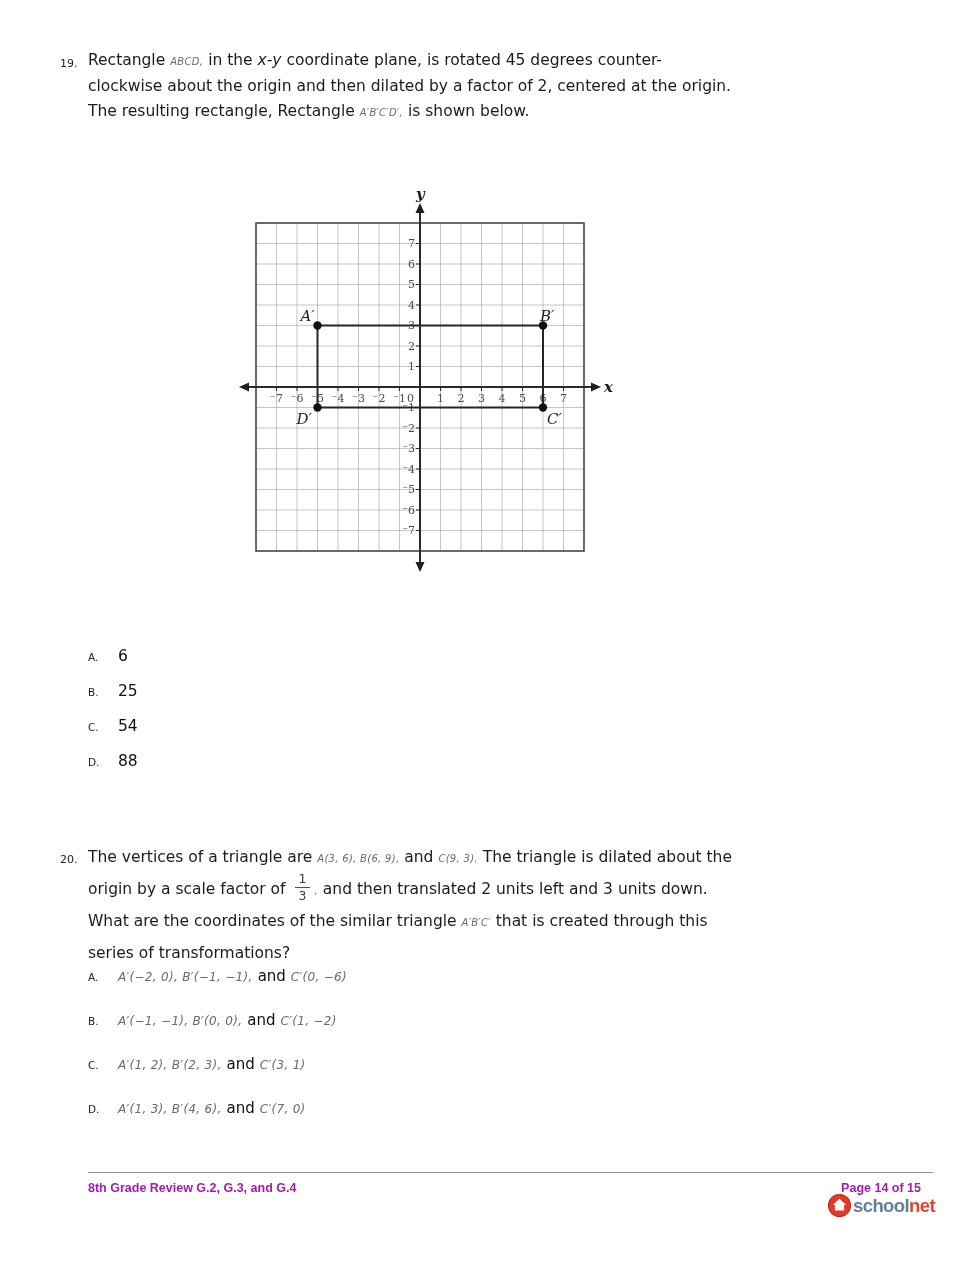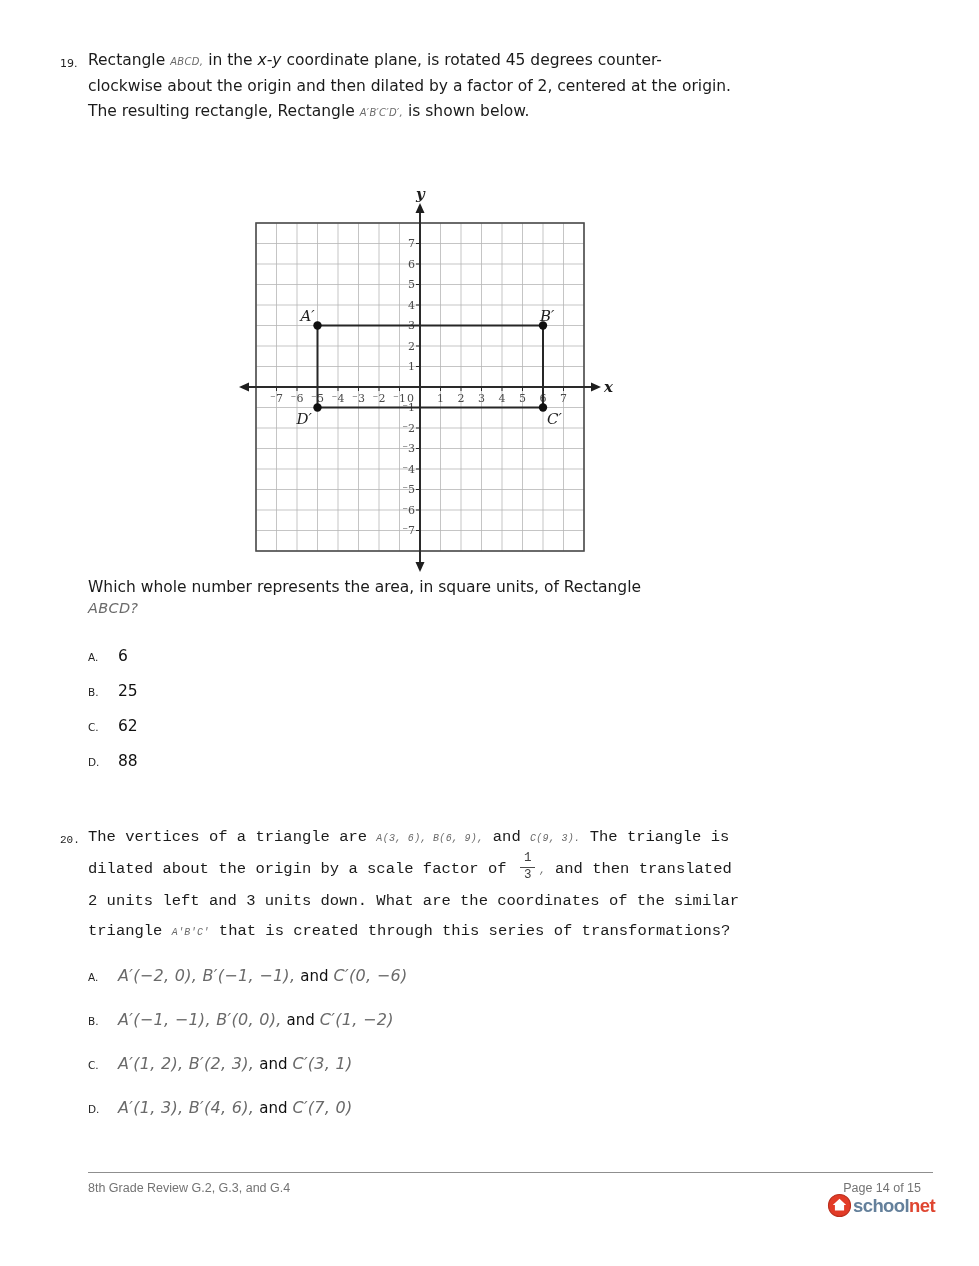--- a/index.html
+++ b/index.html
@@ -5,21 +5,21 @@
   html,body{margin:0;padding:0;background:#fff;}
   #page{position:relative;width:979px;height:1266px;background:#fff;overflow:hidden;
         font-family:"DejaVu Sans",sans-serif;color:#1b1b1b;}
 
   .qstem{position:absolute;padding-left:28px;font-size:15.5px;line-height:25px;color:#1b1b1b;}
   .qnum{position:absolute;left:0;top:3px;font-size:11px;color:#222;}
   .math{color:#6a6a6a;font-style:italic;font-size:10px;letter-spacing:0.3px;}
   .ital{font-style:italic;}
 
   #q19-stem{left:60px;top:48px;width:648px;}
-  #q20-stem{left:60px;top:822px;width:656px;line-height:30px;font-family:Liberation Mono, monospace;}
+  #q20-stem{left:60px;top:842px;width:656px;line-height:30px;}
 
   #graph-wrap{position:absolute;left:233px;top:183px;width:385px;height:396px;}
   .grid{stroke:#b6b6b6;stroke-width:0.8;}
   .gbox{fill:none;stroke:#4d4d4d;stroke-width:1.6;}
   .axis{stroke:#2a2a2a;stroke-width:2;}
   .tick{stroke:#2a2a2a;stroke-width:1;}
   .arrow{fill:#1e1e1e;}
   .ticklabel{font:11px "DejaVu Serif",serif;fill:#4a4a4a;}
   .axislabel{font:italic bold 15px "DejaVu Serif",serif;fill:#1e1e1e;}
   .ptlabel{font:italic 15px "DejaVu Serif",serif;fill:#1e1e1e;}
@@ -30,30 +30,30 @@
   #q19-question .math{font-size:14.5px;}
 
   .choices{position:absolute;left:88px;}
   #q19-choices{top:647px;}
   #q20-choices{top:966px;}
   .choice{display:flex;align-items:baseline;}
   .choice19{margin-bottom:17px;}
   .choice20{margin-bottom:25px;}
   .choice-letter{width:30px;flex-shrink:0;font-size:10.5px;color:#222;}
   .choice19 .choice-text{font-size:15.5px;color:#101010;}
-  .choice20 .math{font-size:16px;}
+  .choice20 .math{font-size:12px;}
   .conj{font-size:15px;color:#101010;margin:0 5px;font-style:normal;}
 
   .frac{display:inline-block;vertical-align:middle;text-align:center;margin:0 4px;
         font-size:12.5px;color:#3d3d3d;font-style:normal;line-height:1.1;position:relative;top:-2px;}
   .frac .fnum{display:block;padding:0 4px 1px 4px;border-bottom:1px solid #4a4a4a;}
   .frac .fden{display:block;padding-top:1px;}
 
   #footer-line{position:absolute;left:88px;top:1172px;width:845px;height:1px;background:#8f8f8f;}
-  .footer-text{position:absolute;font-family:"Liberation Sans",sans-serif;font-size:12.5px;color:#737373;}
+  .footer-text{position:absolute;font-family:"Liberation Sans",sans-serif;font-size:12.5px;color:#a21caf;font-weight:bold;}
   #footer-left{left:88px;top:1181px;}
   #footer-right{right:58px;top:1181px;text-align:right;}
   #logo{position:absolute;right:44px;top:1193px;display:flex;align-items:center;gap:1px;}
   .logo-text{font-family:"Liberation Sans",sans-serif;font-weight:bold;font-size:18.5px;letter-spacing:-0.6px;}
 </style>
 </head>
 <body>
 
 <div id="page">
 
@@ -169,37 +169,33 @@
         <text x="67.5" y="137.5" class="ptlabel">A′</text>
         <circle cx="310" cy="142.5" r="4.2" class="pt"></circle>
         <text x="307" y="137.5" class="ptlabel">B′</text>
         <circle cx="310" cy="224.5" r="4.2" class="pt"></circle>
         <text x="314" y="240.5" class="ptlabel">C′</text>
         <circle cx="84.5" cy="224.5" r="4.2" class="pt"></circle>
         <text x="63.5" y="240.5" class="ptlabel">D′</text>
       </svg>
   </div>
 
-  <div id="q19-question">
-    <div>Which whole number represents the area, in square units, of Rectangle</div>
-    <div class="math">ABCD?</div>
-  </div>
 
   <div id="q19-choices" class="choices">
     <div class="choice choice19">
       <span class="choice-letter">A.</span>
       <span class="choice-text">6</span>
     </div>
     <div class="choice choice19">
       <span class="choice-letter">B.</span>
       <span class="choice-text">25</span>
     </div>
     <div class="choice choice19">
       <span class="choice-letter">C.</span>
-      <span class="choice-text">62</span>
+      <span class="choice-text">54</span>
     </div>
     <div class="choice choice19">
       <span class="choice-letter">D.</span>
       <span class="choice-text">88</span>
     </div>
   </div>
 
   <div id="q20-stem" class="qstem">
     <span class="qnum">20.</span>
     <span>The vertices of a triangle are </span><span class="math">A(3, 6), B(6, 9),</span><span> and </span><span class="math">C(9, 3).</span><span> The triangle is dilated about the origin by a scale factor of </span><span class="frac"><span class="fnum">1</span><span class="fden">3</span></span><span class="math">,</span><span> and then translated 2 units left and 3 units down. What are the coordinates of the similar triangle </span><span class="math">A′B′C′</span><span> that is created through this series of transformations?</span>

